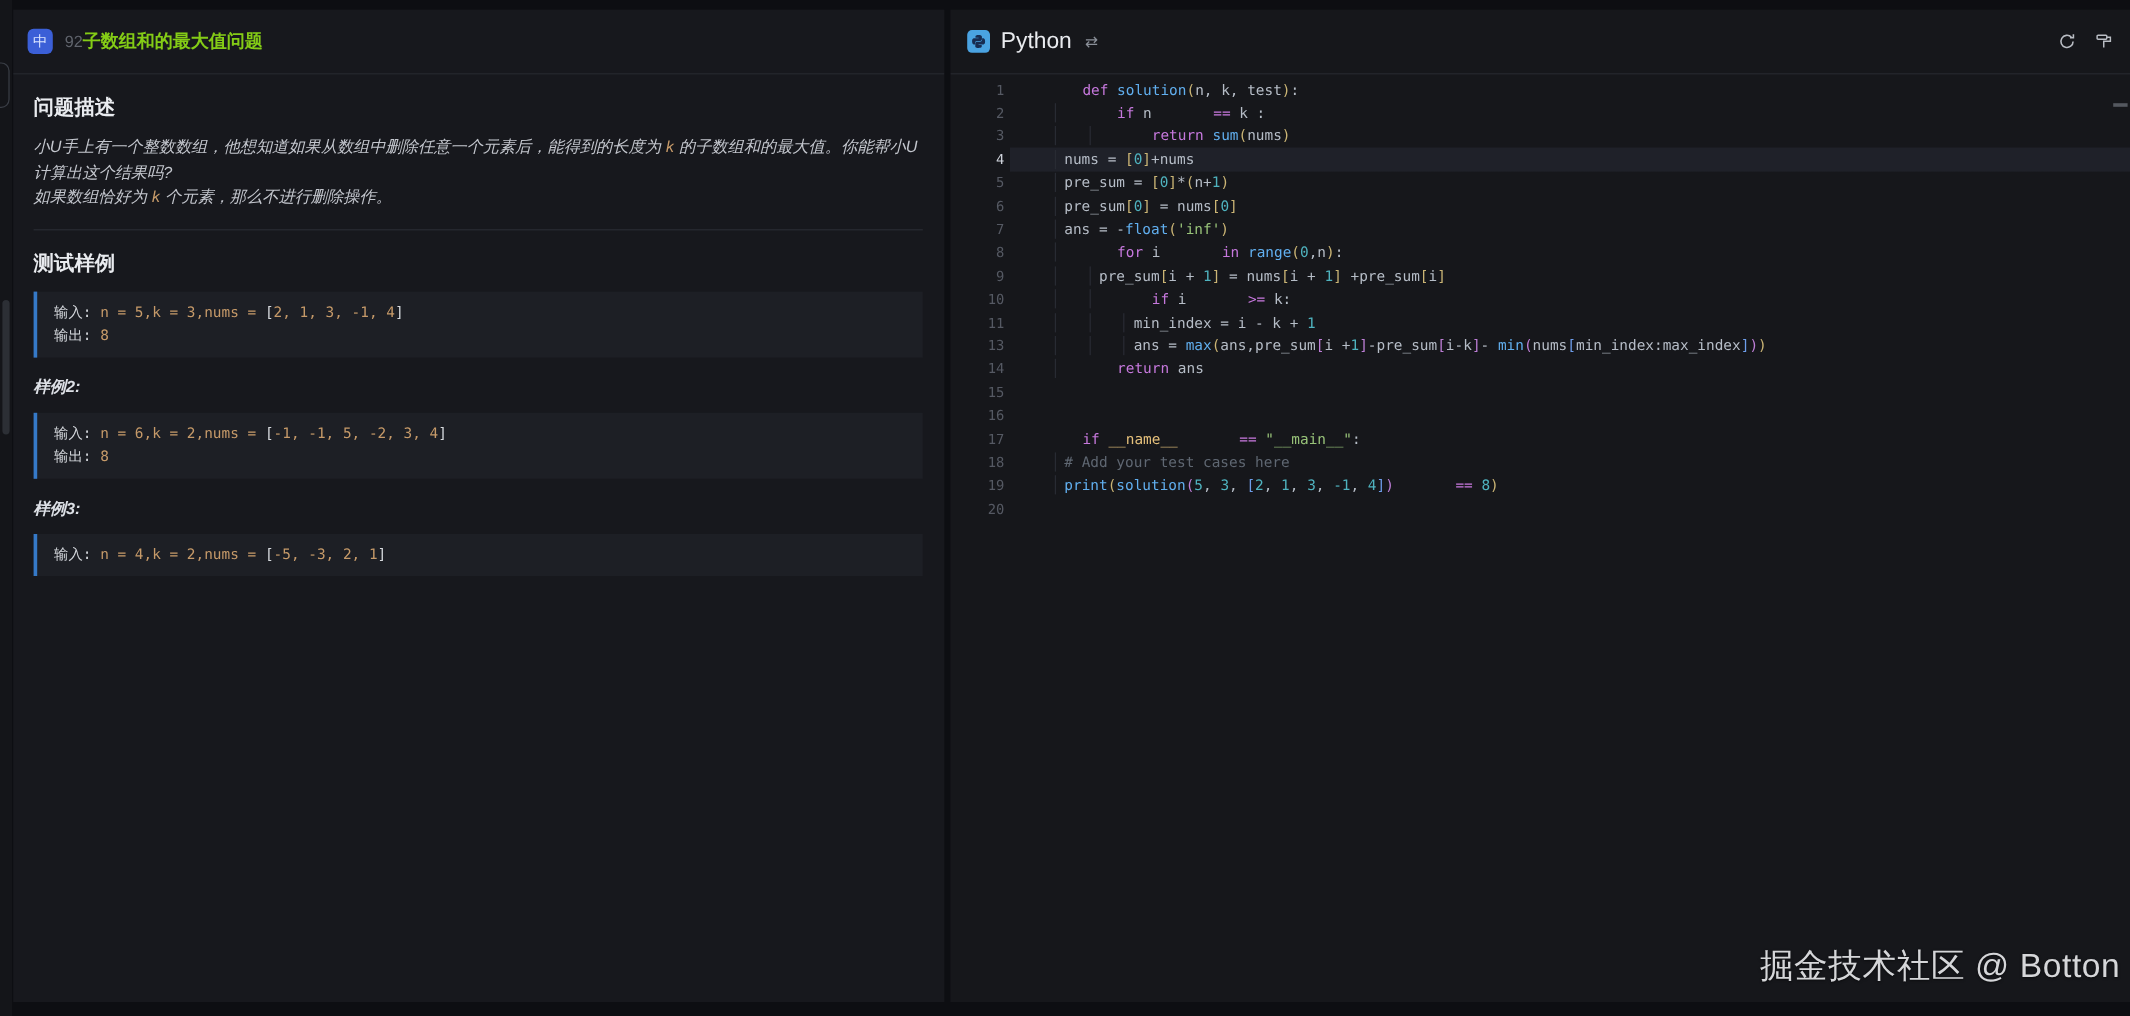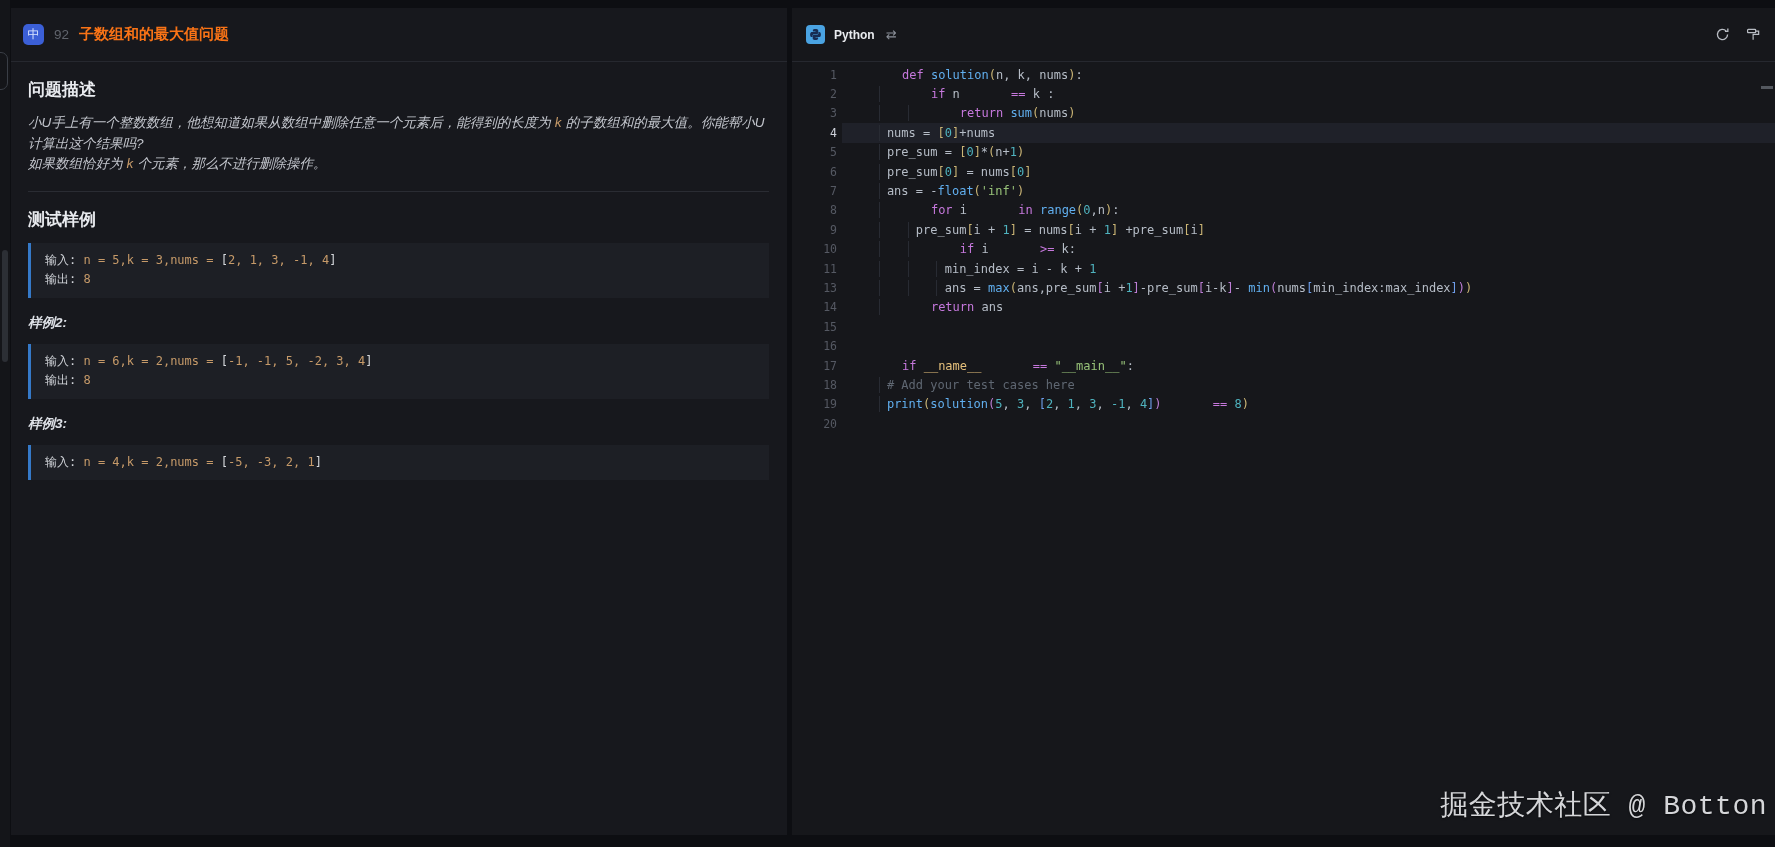--- a/index.html
+++ b/index.html
@@ -19,40 +19,40 @@
     background:#17181d; overflow:hidden; }
   .right-panel { position:absolute; left:792px; top:8px; width:983px; height:827px;
     background:#16171b; overflow:hidden; }
   .panel-header { height:54px; border-bottom:1px solid #26282f;
     display:flex; align-items:center; padding:0 12px; }
   
   .badge { width:21px; height:21px; border-radius:5px; flex:none;
     background:var(--badge,#3b5fd7); color:#d9e4ff; font-size:12px;
     display:flex; align-items:center; justify-content:center; }
   .prob-num { color:#60646d; font-size:13.5px; margin-left:10px; }
-  .prob-title { color:#f97316; font-size:15px; font-weight:bold; margin-left:10px; }
+  .prob-title { color:#84cc16; font-size:15px; font-weight:bold; }
   
   .content { padding:16px 18px 0 17px; }
   .section-h { font-size:17px; font-weight:bold; color:#e9ebef; margin:0; }
   .desc { margin-top:12px; color:#c3c6cd; font-size:13.5px; }
   .desc-line { line-height:20.5px;font-style:italic; }
   .icode { color:var(--inline_value,#c69a69); font-family:"DejaVu Sans Mono",monospace; font-size:12.5px; }
   .divider { height:1px; background:#2a2c33; margin-top:16px; }
   .mt16 { margin-top:16px; }
   .ex-label { margin-top:16px; font-size:13.5px; font-style:italic; font-weight:bold; color:#dde0e6; }
   .ex-block { margin-top:12px; background:#1d1f25; border-left:3px solid var(--accent,#3579c8);
     padding:8px 14px; font-family:"DejaVu Sans Mono",monospace; font-size:12px; }
   .ex-line { line-height:19.5px; white-space:pre; }
   .ex-line .lbl { color:#d3d6db; }
   .ex-line .val { color:var(--inline_value,#c69a69); }
   .ex-line .br  { color:#d7dade; }
   
   .lang-chip { width:19px; height:19px; border-radius:4px; background:#4aa3e2; flex:none;
     display:flex; align-items:center; justify-content:center; margin-left:2px; }
-  .lang-name { color:#e9ebef; font-size:12px; font-weight:bold; margin-left:9px; }
+  .lang-name { color:#e9ebef; font-size:19px; font-weight:normal; margin-left:9px; }
   .swap-icon { margin-left:11px; color:#8a8f98; font-size:13px; cursor:pointer; }
   .header-actions { margin-left:auto; display:flex; align-items:center; gap:16px;
     color:#b9bdc4; margin-right:2px; }
   .header-actions svg { display:block; cursor:pointer; }
   
   .code-area { position:relative; padding-top:3px; font-family:"DejaVu Sans Mono",monospace;
     font-size:12px; }
   .cl { position:relative; height:19.4px; display:flex; align-items:center; width:100%; }
   .cl.active { background:linear-gradient(90deg, rgba(0,0,0,0) 0px, rgba(0,0,0,0) 50px, var(--active-bg,#1f2129) 50px); }
   .ln { width:45px; text-align:right; color:#555963; font-size:11.5px; flex:none; }
@@ -64,21 +64,21 @@
   .tk-f { color:var(--function,#61afef);text-align:center; }
   .tk-n { color:var(--number,#4fb3bf); }
   .tk-s { color:var(--string,#98c379); }
   .tk-y { color:var(--special,#e5c07b); }
   .tk-m { color:var(--comment,#5f6772); }
   .tk-c1 { color:var(--bracket1,#cbb575); }
   .tk-c2 { color:var(--bracket2,#bd7ed6); }
   .tk-c3 { color:var(--bracket3,#6e9eeb); }
   .overview-mark { position:absolute; right:2px; top:78px; width:12px; height:3px; background:#54585f; }
   .watermark { position:absolute; right:8px; bottom:11px; font-size:28px;
-    color:var(--watermark,#d5d6d9); text-shadow:0 1px 2px rgba(0,0,0,.55); letter-spacing:.5px;font-family:Liberation Mono, monospace; }
+    color:var(--watermark,#d5d6d9); text-shadow:0 1px 2px rgba(0,0,0,.55); letter-spacing:.5px; }
 </style>
 </head>
 <body>
 
 <div class="rail">
   <div class="rail-handle"></div>
   <div class="rail-thumb"></div>
 </div>
 
 <section class="left-panel">
@@ -135,21 +135,21 @@
           <rect x="1.7" y="2.5" width="8.6" height="3.6" rx="0.8" fill="none" stroke="currentColor" stroke-width="1.3"></rect>
           <path d="M10.3 4.3h3.2v3.6H7.6v2.4" fill="none" stroke="currentColor" stroke-width="1.3"></path>
           <path d="M7.6 10.3v3.2" fill="none" stroke="currentColor" stroke-width="1.3"></path>
         </svg>
       </span>
     </span>
   </header>
   <div class="code-area" id="code">
       <div class="cl">
         <span class="ln">1</span>
-        <span class="ct"><span class="tk-k">def </span><span class="tk-f">solution</span><span class="tk-c1">(</span><span class="tk-d">n, k, nums</span><span class="tk-c1">)</span><span class="tk-d">:</span></span>
+        <span class="ct"><span class="tk-k">def </span><span class="tk-f">solution</span><span class="tk-c1">(</span><span class="tk-d">n, k, test</span><span class="tk-c1">)</span><span class="tk-d">:</span></span>
       </div>
       <div class="cl">
         <span class="ln">2</span>
         <span class="ct"><span class="guide" style="left: 20.8px;"></span><span class="tk-d">    </span><span class="tk-k">if</span><span class="tk-d"> n </span><span class="tk-k">==</span><span class="tk-d"> k :</span></span>
       </div>
       <div class="cl">
         <span class="ln">3</span>
         <span class="ct"><span class="guide" style="left: 20.8px;"></span><span class="guide" style="left: 49.6px;"></span><span class="tk-d">        </span><span class="tk-k">return</span><span class="tk-d"> </span><span class="tk-f">sum</span><span class="tk-c1">(</span><span class="tk-d">nums</span><span class="tk-c1">)</span></span>
       </div>
       <div class="cl active">

